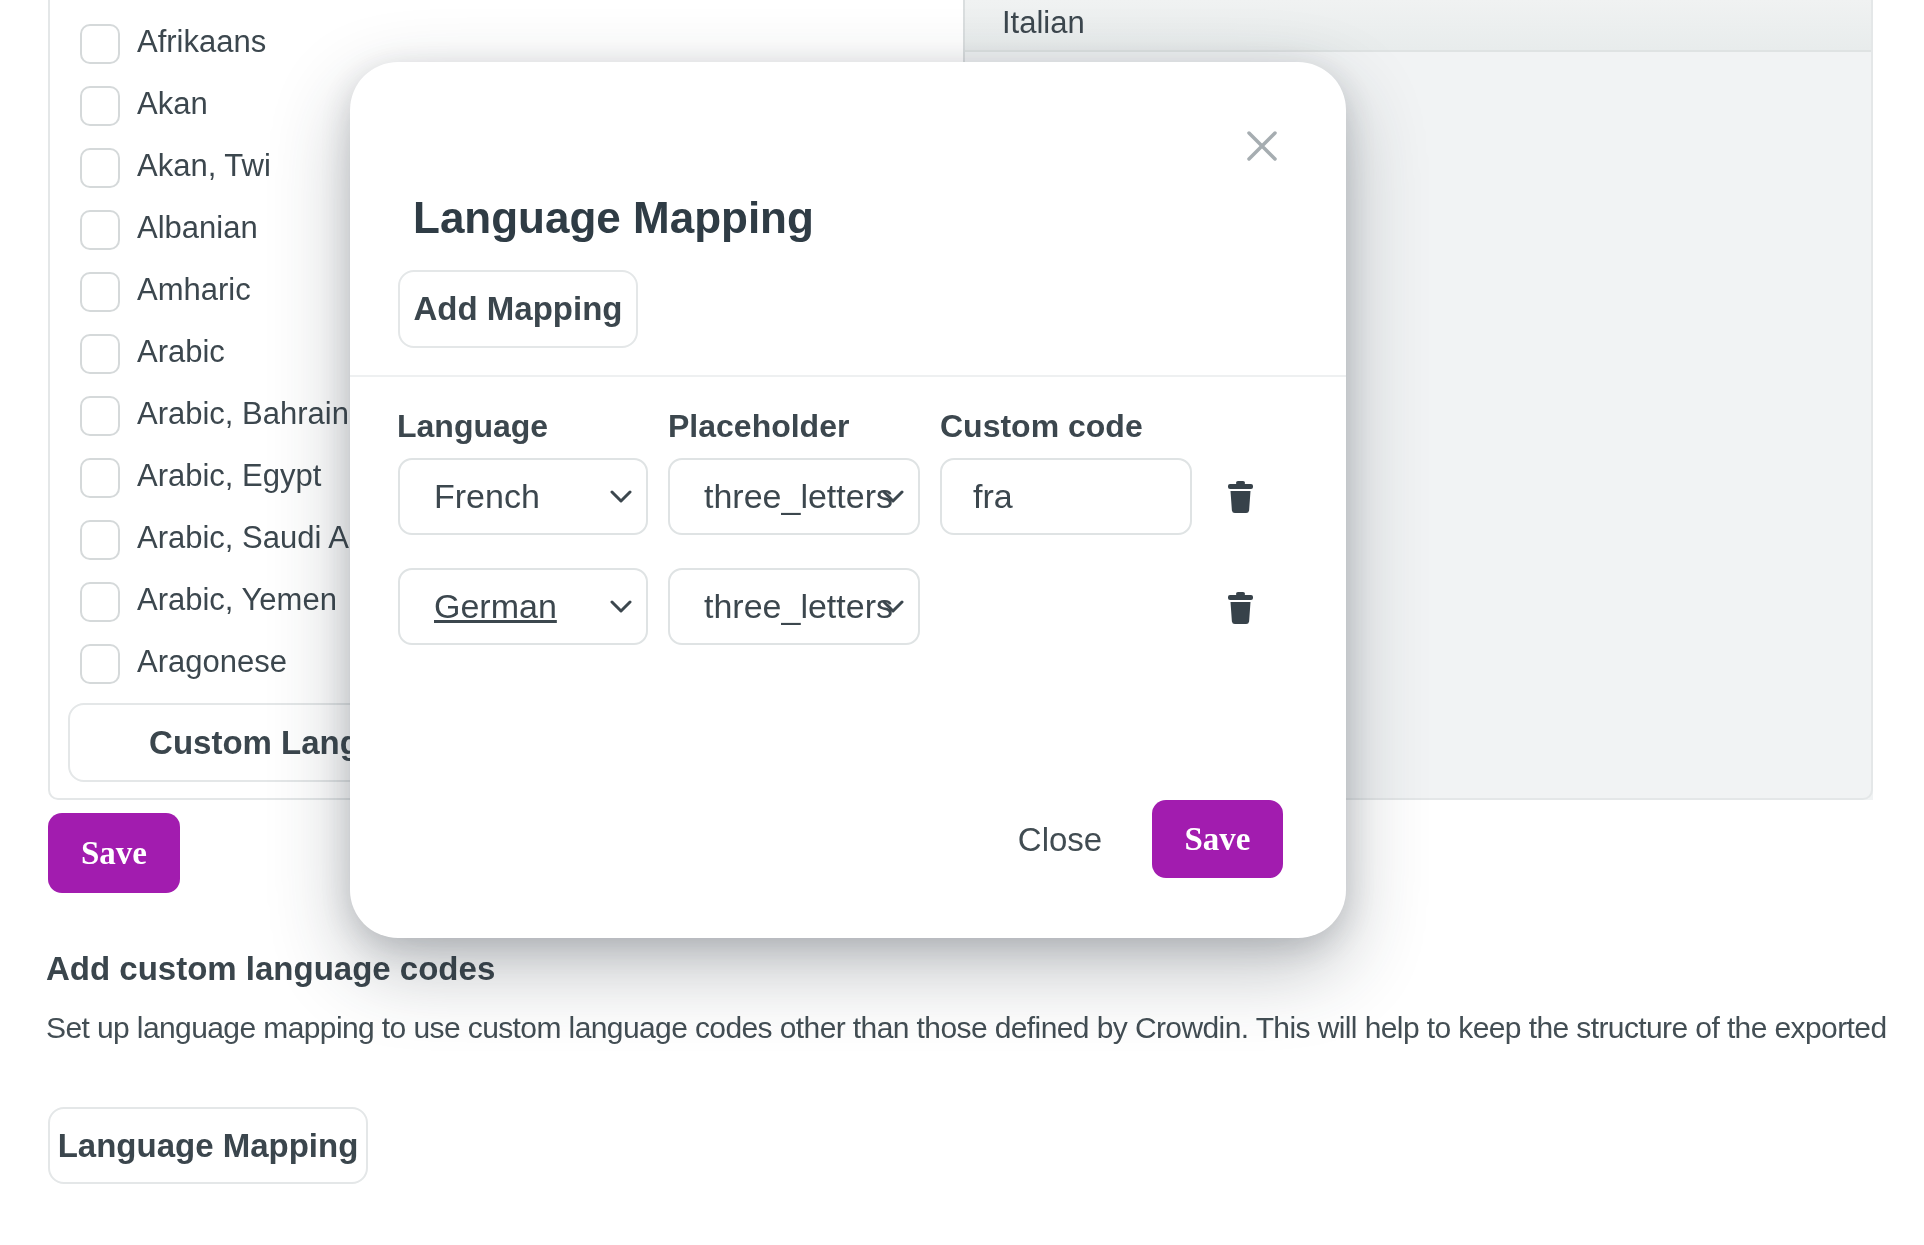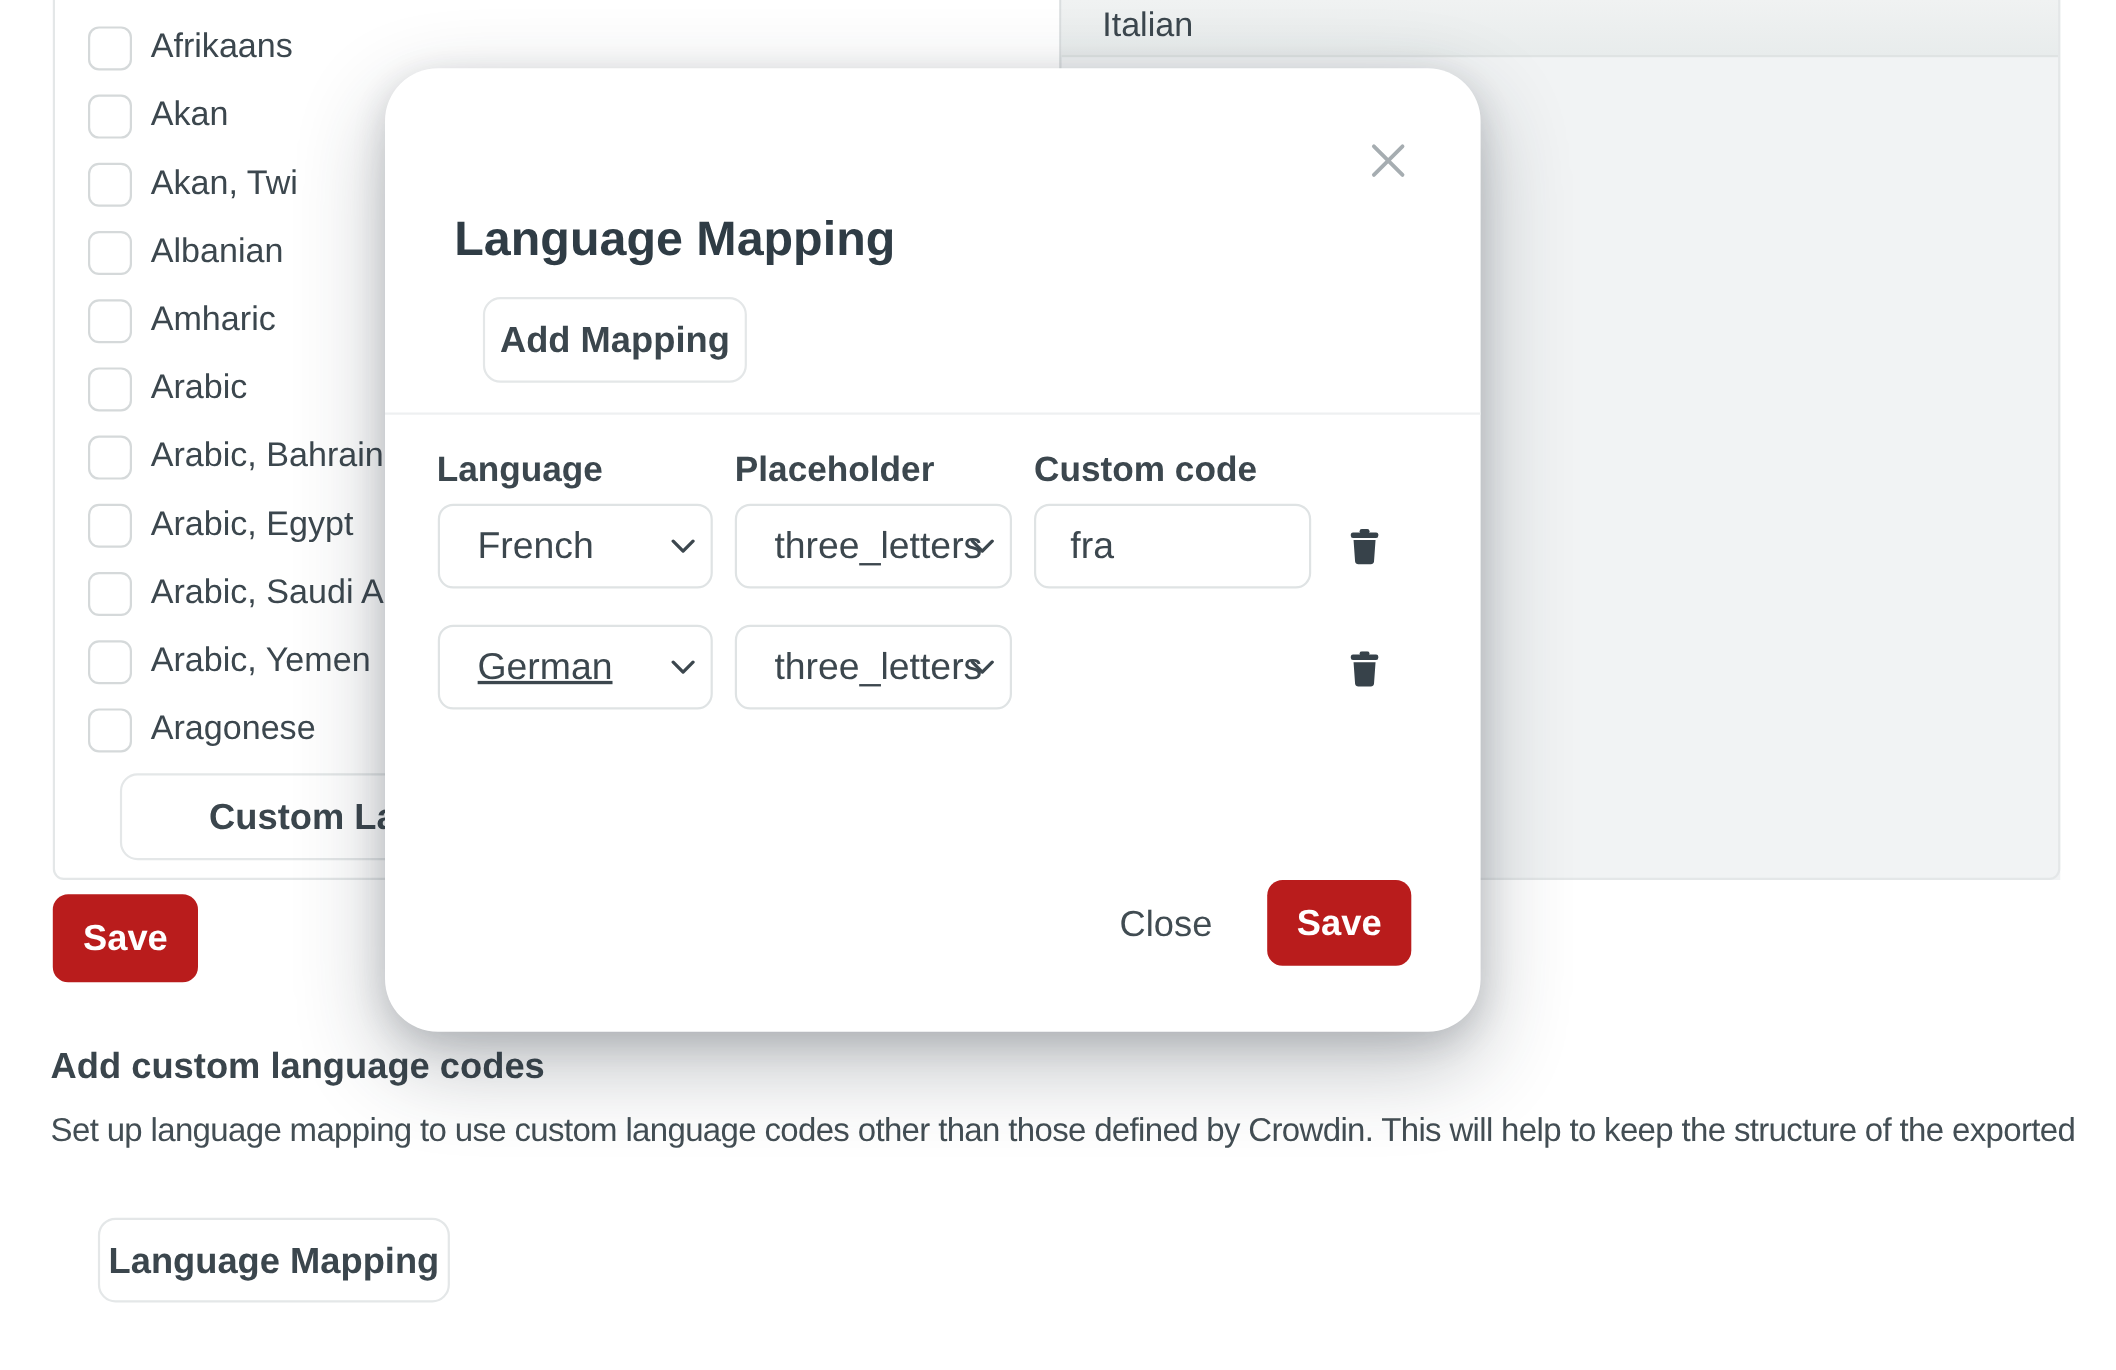--- a/index.html
+++ b/index.html
@@ -16,24 +16,24 @@
                   background:linear-gradient(#f0f2f2,#e8ecec);
                   border-bottom:2px solid #dfe3e3;
                   font-size:31px; color:#3c474e; line-height:46px; padding-left:37px; }
   .lang-row { left:80px; height:62px; width:760px; display:flex; z-index:1; }
   .checkbox { width:40px; height:40px; flex:0 0 40px; background:#fff;
               border:2px solid #d5d9da; border-radius:10px; margin-right:17px; }
   .lang-label { font-size:31px; color:#3c474e; white-space:nowrap; }
 
   .btn { display:flex; align-items:center; justify-content:center;
          background:#fff; border:2px solid #e4e7e8; border-radius:16px;
-         font-size:33px; font-weight:700; color:#3b464d; cursor:pointer;margin-left:41px; }
+         font-size:33px; font-weight:700; color:#3b464d; cursor:pointer; }
   .btn-green { display:flex; align-items:center; justify-content:center;
-               background:#b91c1c; border:none; border-radius:14px;
-               font-size:33px; font-weight:700; color:#ffffff; cursor:pointer; }
+               background:#a21caf; border:none; border-radius:14px;
+               font-size:33px; font-weight:700; color:#ffffff; cursor:pointer;font-family:Liberation Serif, serif; }
 
   #custom-language-btn { left:68px; top:703px; width:450px; height:79px; z-index:2; }
   #page-save-btn { left:48px; top:813px; width:132px; height:80px; z-index:2; }
 
   #section-heading { left:46px; top:948px; font-size:33px; font-weight:700;
                      color:#3a454c; line-height:42px; }
   #section-body { left:46px; top:1008px; font-size:30px; color:#434e54;
                   line-height:40px; letter-spacing:-0.6px; white-space:nowrap; }
   #language-mapping-btn { left:48px; top:1107px; width:320px; height:77px; }
 

